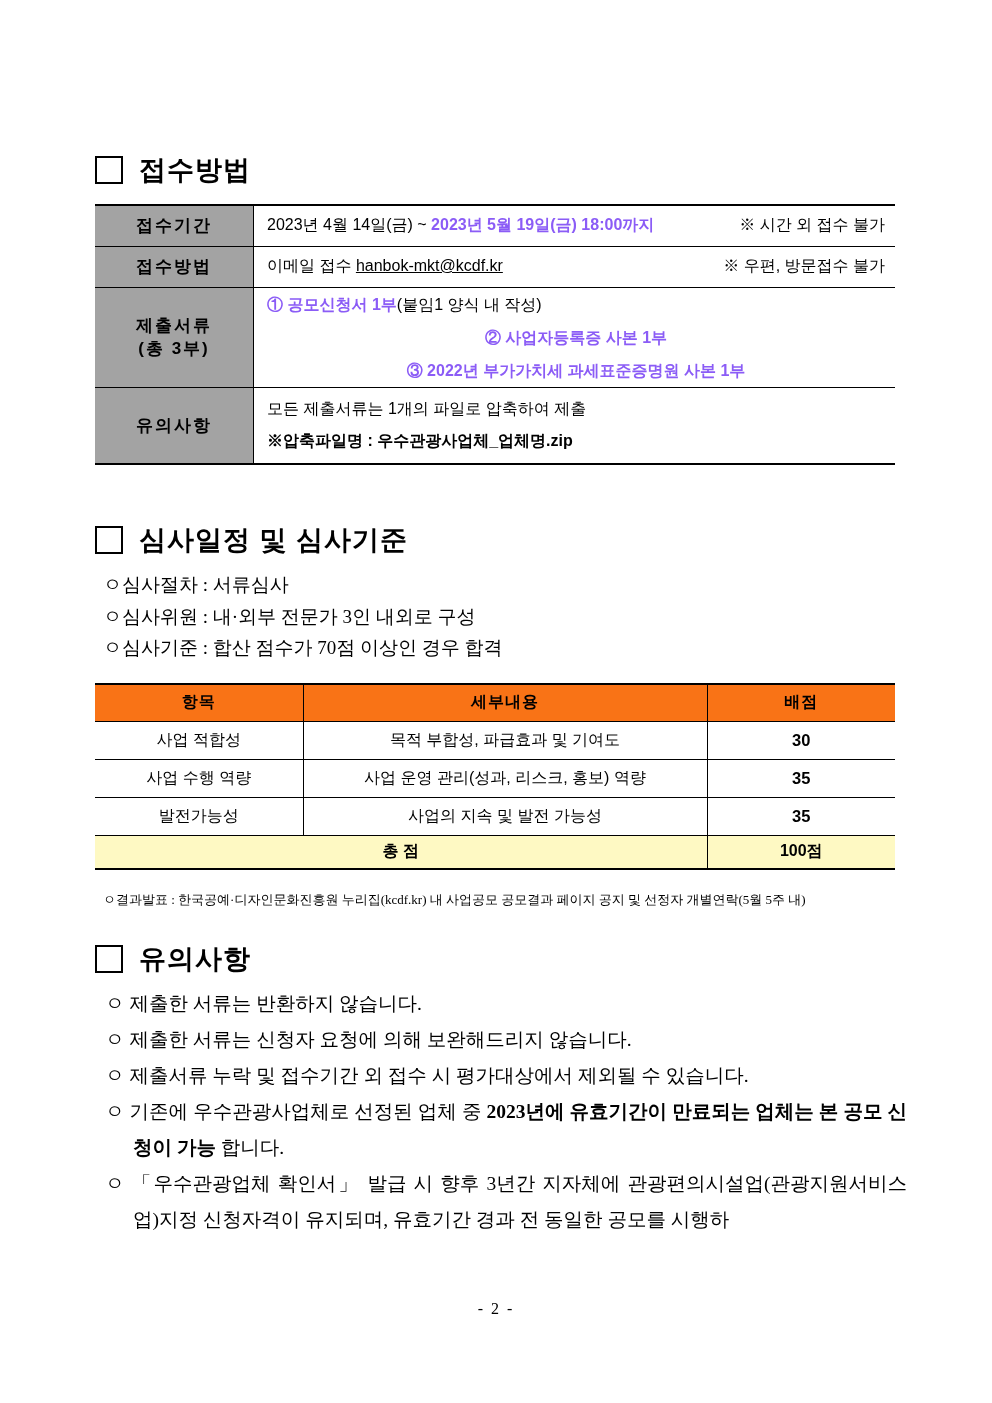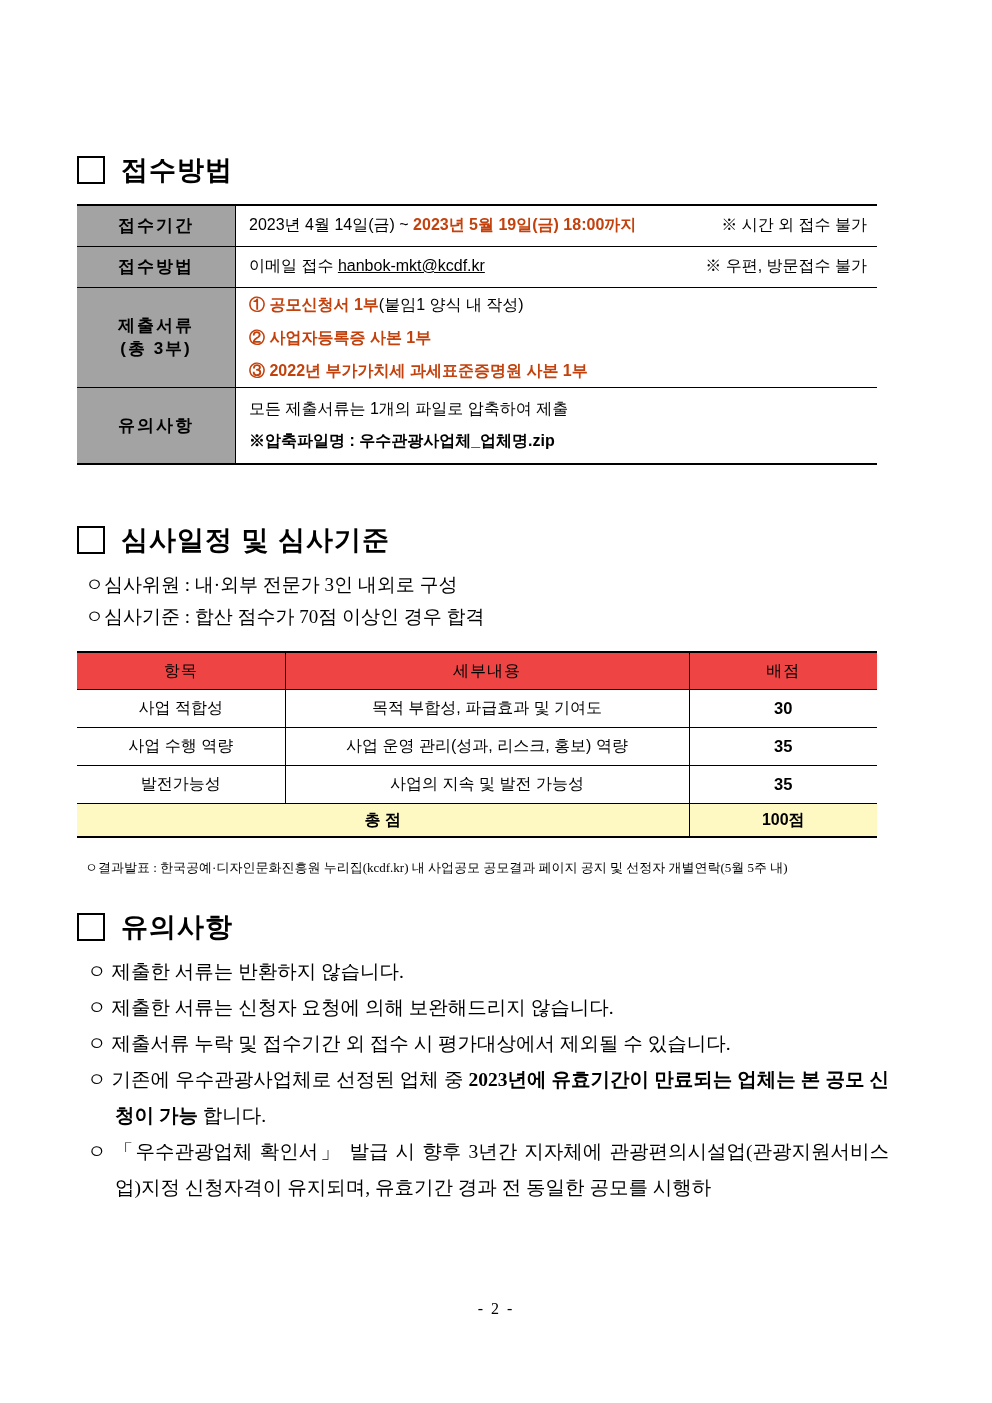--- a/index.html
+++ b/index.html
@@ -4,21 +4,21 @@
 <style>
   html,body{margin:0;padding:0;background:#fff;}
   .page{
     position:relative;
     width:992px;height:1403px;
     background:#ffffff;
     color:#000;
     font-family:"Liberation Serif", serif;
     overflow:hidden;
   }
-  .content{position:absolute;left:77px;top:0;width:812px;}
+  .content{position:absolute;left:95px;top:0;width:812px;}
 
   
   .sec-head{
     display:flex;align-items:center;gap:16px;
     font-family:"Liberation Sans", sans-serif;
     font-weight:800;font-size:27px;letter-spacing:1px;
     color:#000;
   }
   .sec-head .sq{
     width:24px;height:24px;border:2.5px solid #000;
@@ -42,40 +42,40 @@
     font-weight:700;font-size:17px;letter-spacing:2px;
     text-align:center;vertical-align:middle;padding:0 4px;
   }
   .tbl1 td{padding:0 10px 0 13px;vertical-align:middle;}
   .tbl1 tr + tr th, .tbl1 tr + tr td{border-top:1.2px solid #000;}
   .r-period{height:41px;}
   .r-method{height:41px;}
   .r-docs{height:100px;}
   .r-caution{height:77px;}
   .cellflex{display:flex;justify-content:space-between;align-items:center;width:100%;}
-  .blue{color:#c2410c;}
+  .blue{color:#8b5cf6;text-align:center;}
   .bold{font-weight:700;}
   .email{color:#000000;text-decoration:underline;cursor:pointer;}
   .doclist div{line-height:33px;}
   .cautionlines div{line-height:32px;}
 
   
   .rev-bullets{margin-top:11px;padding-left:8px;font-size:19px;line-height:31.5px;}
 
   
   .tbl2{
     width:800px;margin-top:19px;
     border-top:2px solid #000;border-bottom:2px solid #000;
     font-family:"Liberation Sans", sans-serif;font-size:16px;
     table-layout:fixed;text-align:center;
   }
   .tbl2 col.c1{width:208px;}
   .tbl2 col.c2{width:404px;}
   .tbl2 col.c3{width:188px;}
-  .tbl2 th{background:#ef4444;font-weight:400;height:34px;letter-spacing:1px;}
+  .tbl2 th{background:#f97316;font-weight:700;height:34px;letter-spacing:1px;}
   .tbl2 td{height:35px;vertical-align:middle;margin-top:48px;}
   .tbl2 th:not(:last-child), .tbl2 td.vdiv{border-right:1.2px solid #000;}
   .tbl2 tr + tr th, .tbl2 tr + tr td{border-top:1.2px solid #000;}
   .tbl2 .score{font-weight:700;font-size:16.5px;}
   .tbl2 .total td{background:#fef9c3;font-weight:700;height:30px;}
 
   
   .result{
     margin-top:13px;padding-left:23px;text-indent:-15px;
     font-size:13px;line-height:34px;text-align:justify;width:812px;
@@ -148,20 +148,21 @@
       </tr>
     </tbody>
       </table>
 
     <div class="sec-head h2">
       <span class="sq"></span>
       <span>심사일정 및 심사기준</span>
     </div>
 
     <div class="rev-bullets">
+      <div>ㅇ심사절차 : 서류심사</div>
       <div>ㅇ심사위원 : 내·외부 전문가 3인 내외로 구성</div>
       <div>ㅇ심사기준 : 합산 점수가 70점 이상인 경우 합격</div>
     </div>
 
     <table class="tbl2">
       <colgroup>
           <col class="c1">
           <col class="c2">
           <col class="c3">
         </colgroup>

